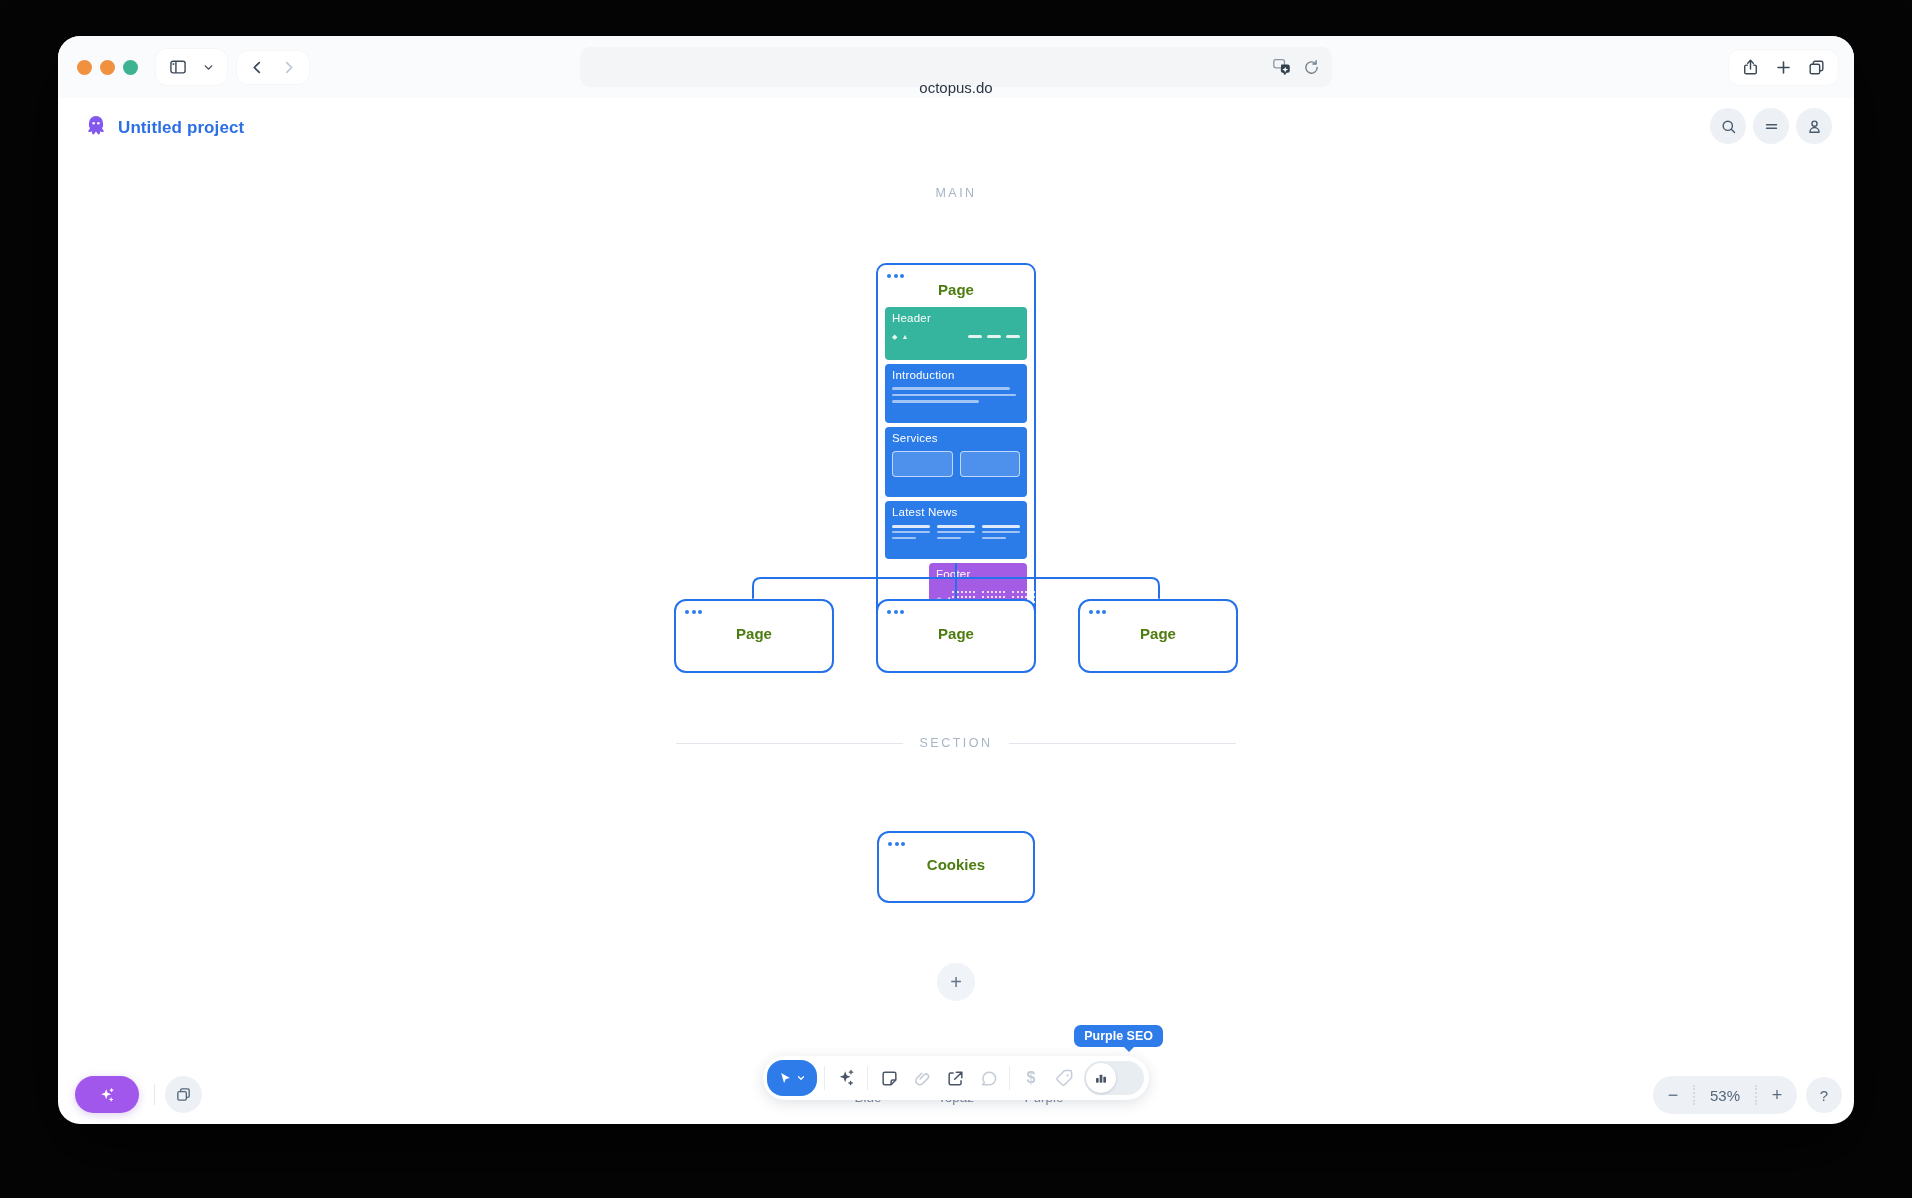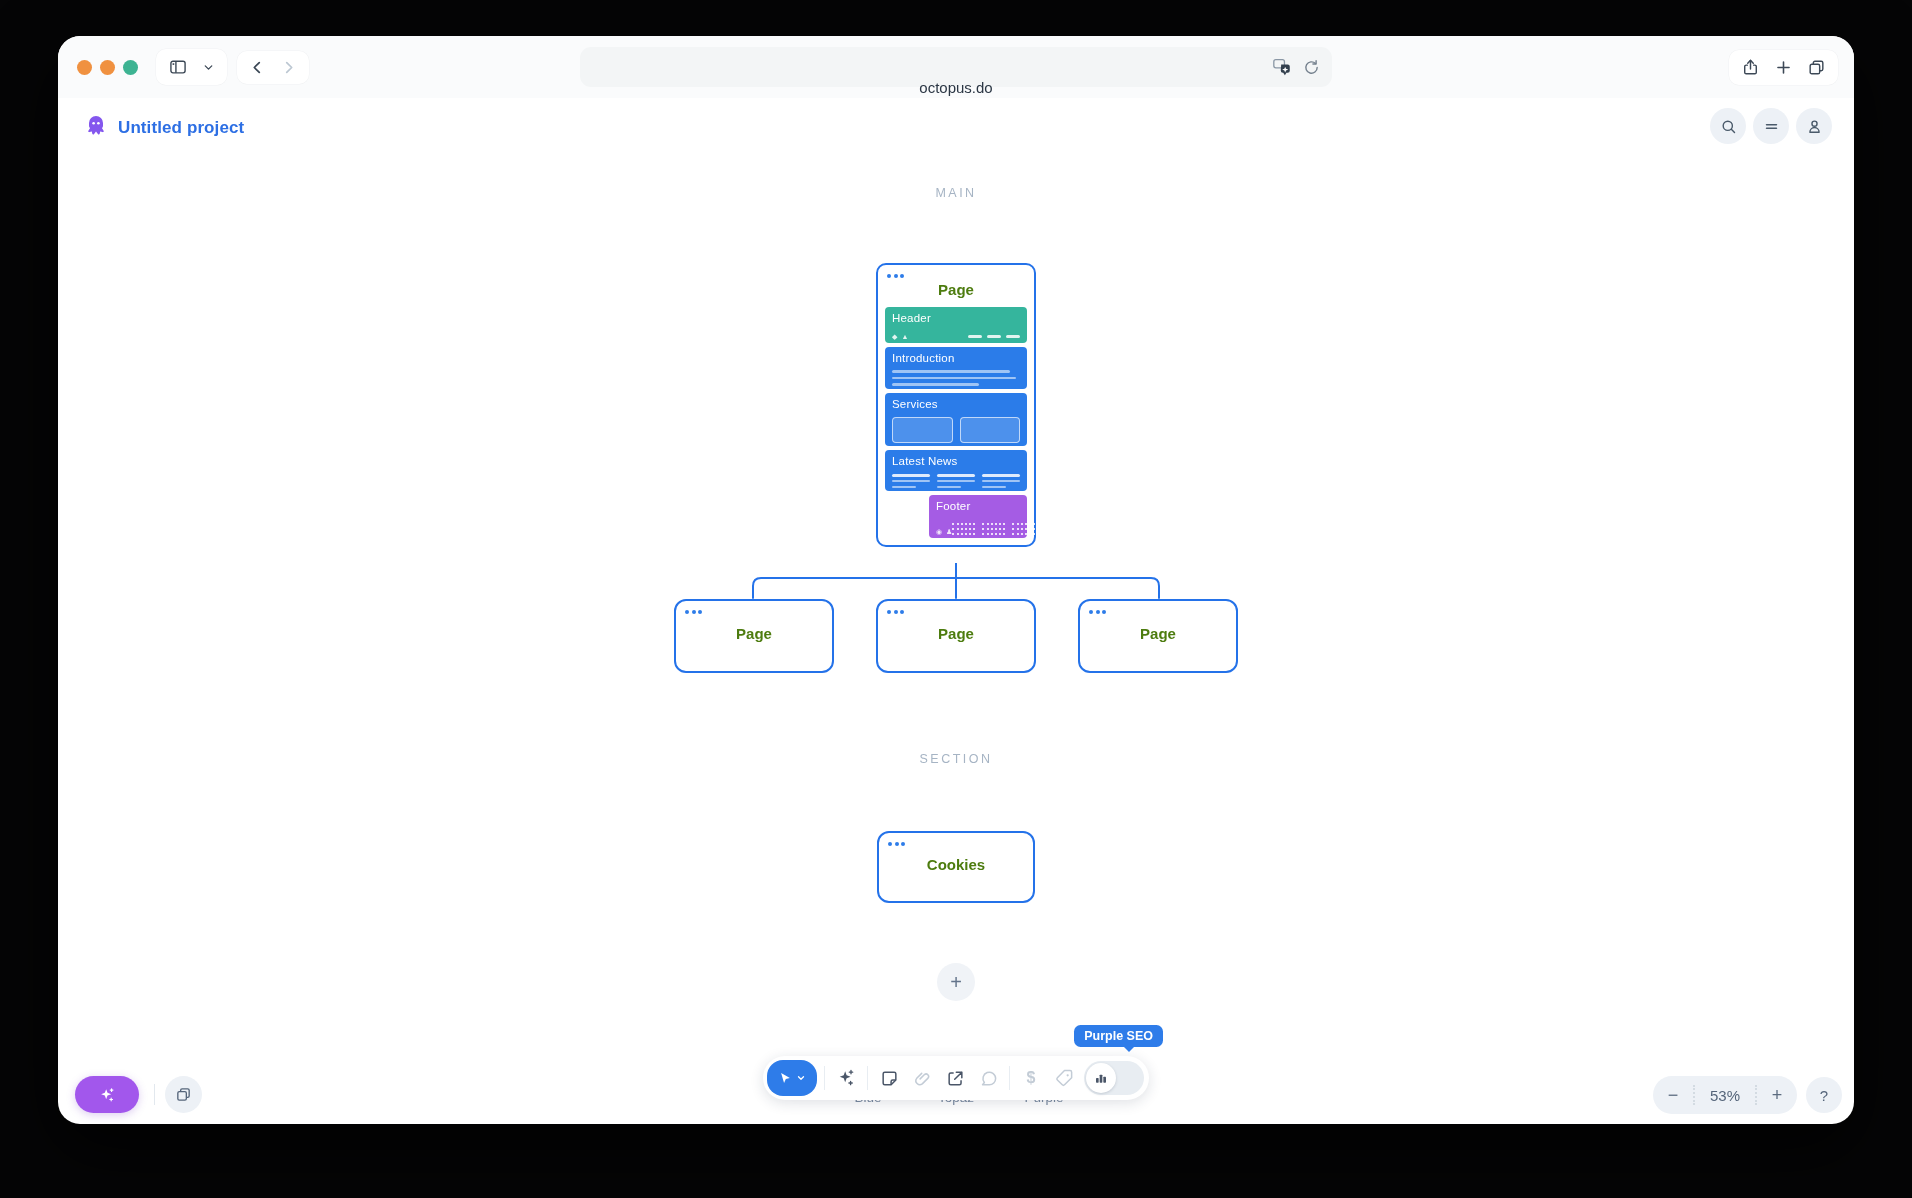--- a/index.html
+++ b/index.html
@@ -54,21 +54,21 @@
   }
   .main-label{ top:150px; }
   .main-card{
     position:absolute; top:227px; left:50%; margin-left:-80px; width:160px;
     background:#fff; border:2px solid #2472e9; border-radius:10px;
     padding:6px 7px 7px;
   }
   .dots{ position:absolute; top:9px; left:9px; display:flex; gap:2.5px; }
   .dots i{ width:4px; height:4px; border-radius:50%; background:#2e7ce9; display:block; }
   .card-title{ text-align:center; font-size:15px; font-weight:bold; color:#4d7c0f; margin:10px 0 9px; }
-  .mc-sec{ border-radius:4px; padding:5px 7px 3px; color:#fff; margin-top:4px; }
+  .mc-sec{ border-radius:4px; padding:5px 7px 20px; color:#fff; margin-top:4px; }
   .mc-sec:first-of-type{ margin-top:0; }
   .sec-teal{ background:#35b59d; }
   .sec-blue{ background:#2b7ce9; }
   .sec-purple{ background:#a55ce4;margin-left:44px; }
   .sec-title{ font-size:11.5px; font-weight:500; letter-spacing:.2px; }
   .hdr-body{ display:flex; justify-content:space-between; align-items:center; margin-top:9px; }
   .hicons{ display:flex; gap:4px; align-items:center; opacity:.85; }
   .hicons b{ font-size:7px; color:#fff; line-height:1; font-weight:normal; }
   .hdashes{ display:flex; gap:5px; align-items:center; }
   .hdashes i{ width:14px; height:2.5px; background:rgba(255,255,255,.85); border-radius:2px; display:block; }
@@ -88,21 +88,21 @@
   .foot-col i{ display:block; height:0; border-top:2px dotted rgba(255,255,255,.8); margin-top:3px; }
   .connector{ position:absolute; top:527px; left:50%; margin-left:-211px; }
   .child-card{
     position:absolute; top:563px; left:50%; width:160px; height:74px;
     background:#fff; border:2px solid #2472e9; border-radius:12px;
   }
   .child-card .card-title{ margin-top:24px; }
   .cc1{ margin-left:-282px; } .cc2{ margin-left:-80px; } .cc3{ margin-left:122px; }
   .section-divider{
     position:absolute; top:700px; left:50%; transform:translateX(-50%);
-    width:560px; display:flex; align-items:center; gap:16px;flex-direction:column;
+    width:560px; display:flex; align-items:center; gap:16px;
   }
   .section-divider .rule{ flex:1; height:1px; background:#e0e6ec; }
   .section-divider .lbl{ font-size:12.5px; letter-spacing:2.5px; color:#a6b4c4; font-weight:500; }
   .loose-row{
     position:absolute; top:795px; left:50%; transform:translateX(-50%);
     display:flex; gap:46px;
   }
   .loose-card{
     position:relative; width:158px; height:72px;
     background:#fff; border:2px solid #2472e9; border-radius:12px;

